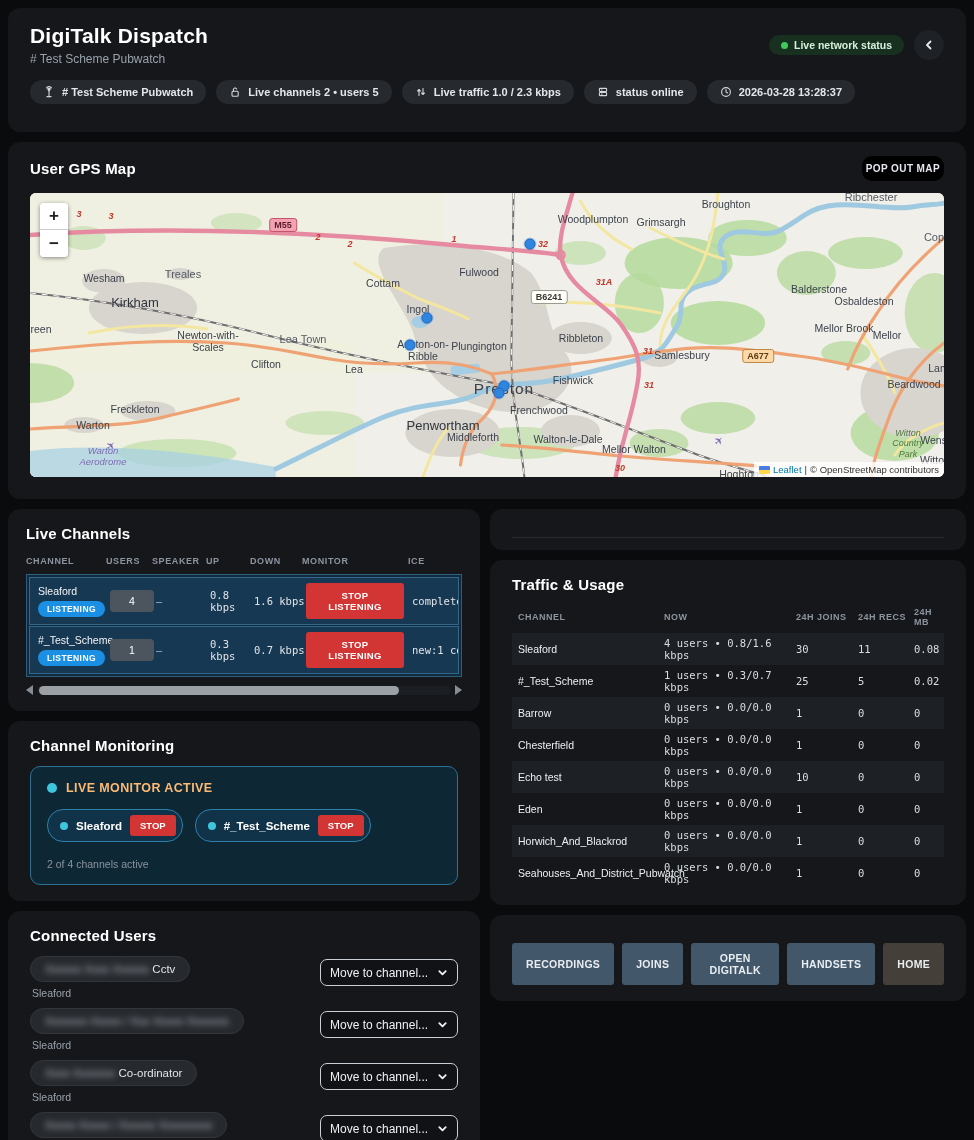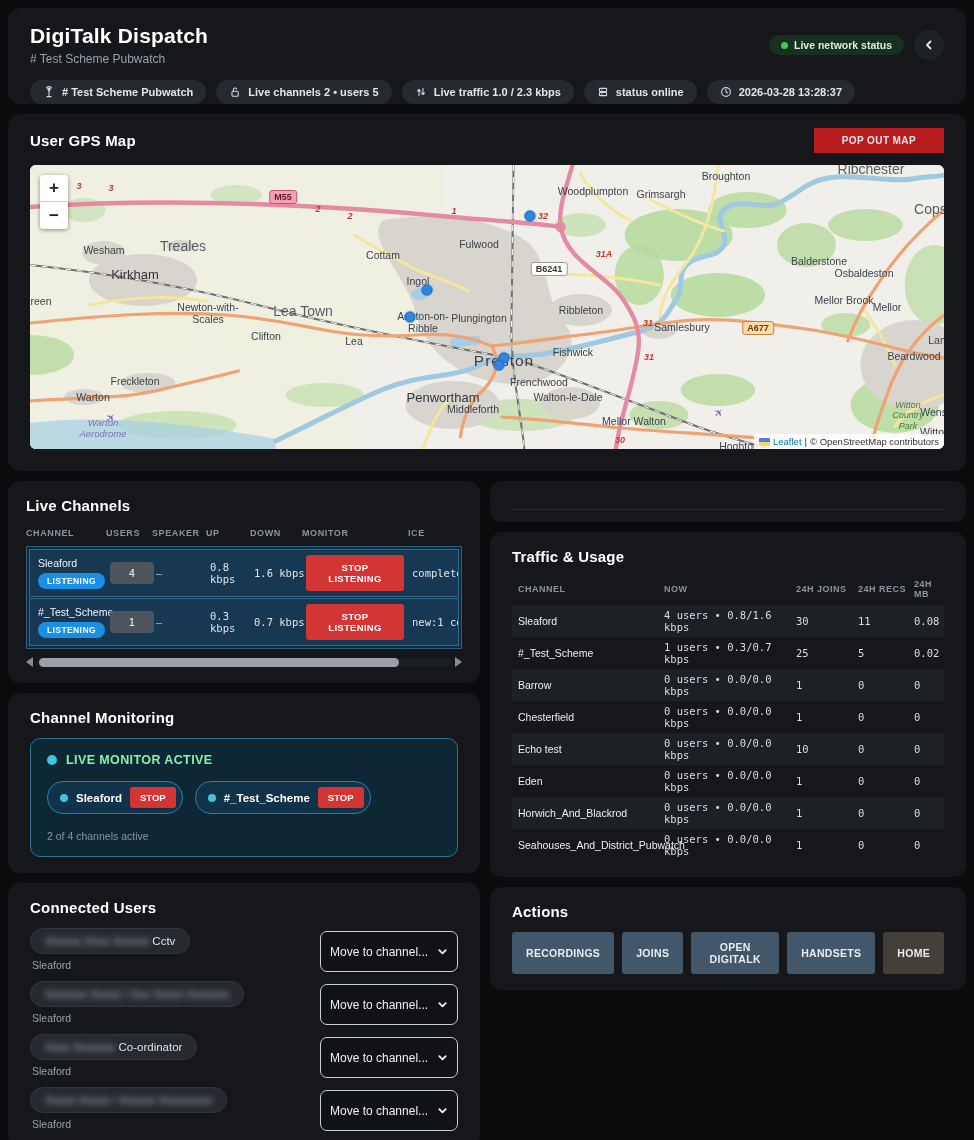--- a/index.html
+++ b/index.html
@@ -9,46 +9,46 @@
     font-family: "Liberation Sans", sans-serif;
     color: #e8eaec;
     overflow: hidden;
   }
   .page { width: 974px; height: 1140px; padding: 8px; display: flex; flex-direction: column; gap: 10px; }
   .card { background: #15171b; border-radius: 12px; padding: 16px 22px; }
   .card-title { font-size: 15px; font-weight: bold; color: #fff; letter-spacing: .2px; }
   .mono { font-family: "DejaVu Sans Mono", monospace; }
 
   
-  .header-card { padding: 16px 22px 0; }
+  .header-card { padding: 16px 22px 28px; }
   .header-top { display: flex; justify-content: space-between; align-items: flex-start; }
   h1 { font-size: 21px; font-weight: bold; color: #fff; letter-spacing: .2px; }
   .subtitle { font-size: 12px; color: #99a2ac; margin-top: 4px; }
   .header-right { display: flex; align-items: center; gap: 10px; margin-top: 6px; }
   .net-badge { display: inline-flex; align-items: center; gap: 6px; background: #18301f; border-radius: 11px;
     padding: 4px 12px; font-size: 10.5px; font-weight: bold; color: #d4efda; }
   .dot { width: 7px; height: 7px; border-radius: 50%; display: inline-block; }
   .dot.green { background: #3fca5a; }
   .collapse-btn { width: 30px; height: 30px; border-radius: 50%; background: #1e2126; border: none; cursor: pointer;
     display: inline-flex; align-items: center; justify-content: center; }
   .pill-row { display: flex; gap: 10px; margin-top: 14px; flex-wrap: wrap; }
   .pill { display: inline-flex; align-items: center; gap: 7px; background: #26292e; border-radius: 13px;
     padding: 6px 13px; font-size: 11px; font-weight: bold; color: #e3e7eb; }
   .icon-svg { flex: 0 0 auto; }
 
   
   .map-card { padding: 14px 22px 22px; }
   .map-head { display: flex; justify-content: space-between; align-items: center; margin-bottom: 12px; }
-  .popout-btn { background: #b91c1c; color: #e2e8ed; border: none; border-radius: 0; padding: 7px 28px;
+  .popout-btn { background: #000000; color: #e2e8ed; border: none; border-radius: 10px; padding: 7px 4px;
     font-size: 10px; font-weight: bold; letter-spacing: .4px; cursor: pointer; }
   .map { position: relative; height: 284px; border-radius: 6px; overflow: hidden; background: #f1efe9; }
   .map svg.base { position: absolute; inset: 0; width: 100%; height: 100%; }
   .map-label { position: absolute; transform: translate(-50%,-50%); font-size: 10.5px; color: #3c434c;
     white-space: nowrap; pointer-events: none; }
-  .map-label.hamlet { font-size: 14px; color: #565c63; }
+  .map-label.hamlet { font-size: 11px; color: #565c63; }
   .map-label.lg { font-size: 13px; color: #2f353d; }
   .map-label.xl { font-size: 15.5px; color: #3a414b; letter-spacing: 1px; }
   .map-label.two { white-space: pre-line; text-align: center; line-height: 1.15; }
   .map-label.aero { white-space: pre-line; text-align: center; color: #7d6bb5; font-style: italic; font-size: 9.5px; line-height:1.2; }
   .map-label.park { white-space: pre-line; text-align: center; color: #4e7a3c; font-style: italic; font-size: 9px; line-height: 1.15; }
   .roadnum { position: absolute; transform: translate(-50%,-50%); font-size: 9px; font-style: italic; font-weight: bold;
     color: #c0392b; pointer-events: none; }
   .shield { position: absolute; transform: translate(-50%,-50%); font-size: 9px; font-weight: bold;
     padding: 1px 4px; border-radius: 3px; pointer-events: none; }
   .shield.m { background: #f2a2b1; border: 1px solid #c2546f; color: #5e1c2c; }
@@ -92,39 +92,39 @@
   .lc-ice { font-size: 10.5px; color: #e6eaee; white-space: nowrap; overflow: hidden; }
   .hscroll { display: flex; align-items: center; gap: 4px; margin-top: 6px; height: 14px; }
   .hs-arrow { width: 0; height: 0; border-style: solid; }
   .hs-left { border-width: 5px 7px 5px 0; border-color: transparent #868c93 transparent transparent; }
   .hs-right { border-width: 5px 0 5px 7px; border-color: transparent transparent transparent #868c93; }
   .hs-track { flex: 1; height: 9px; background: #1b1e22; border-radius: 5px; position: relative; }
   .hs-thumb { position: absolute; left: 2px; top: 0; height: 9px; width: 87%; background: #9aa0a6; border-radius: 5px; }
 
   
   .monitor-box { margin-top: 12px; background: #0d2735; border: 1px solid #2c7195; border-radius: 10px; padding: 14px 16px; }
-  .monitor-status { display: flex; align-items: center; gap: 9px; font-size: 12.5px; font-weight: bold; color: #86efac; letter-spacing: .4px; }
+  .monitor-status { display: flex; align-items: center; gap: 9px; font-size: 12.5px; font-weight: bold; color: #fdba74; letter-spacing: .4px; }
   .dot.cyan { width: 10px; height: 10px; background: #3fc6dc; }
   .monitor-pills { display: flex; gap: 12px; margin: 14px 0 16px; }
   .monitor-pill { display: inline-flex; align-items: center; gap: 8px; background: #113349; border: 1px solid #2d7fa8;
     border-radius: 16px; padding: 5px 6px 5px 12px; }
   .monitor-pill .dot.cyan { width: 8px; height: 8px; }
   .monitor-pill .ch-name { font-size: 11.5px; font-weight: bold; color: #fff; }
   .stop-sm { background: #d33434; color: #fff; border: none; border-radius: 3px; font-size: 9.5px; font-weight: bold;
     padding: 5px 10px; cursor: pointer; }
   .monitor-summary { font-size: 10.5px; color: #8b939d; }
 
   
   .users-list { margin-top: 12px; display: flex; flex-direction: column; gap: 9px; }
   .user-row { display: flex; justify-content: space-between; align-items: flex-start; }
   .user-pill { display: inline-block; background: #26292e; border: 1px solid #32363c; border-radius: 14px;
     padding: 6px 14px; font-size: 11.5px; color: #dfe3e8; white-space: nowrap; }
   .redacted { filter: blur(3px); color: #b9bfc7; }
   .user-channel { font-size: 10.5px; color: #99a2ac; margin: 5px 0 0 2px; }
-  .select { width: 138px; height: 41px; border: 1px solid #c8cfd7; border-radius: 7px; background: #101215;
+  .select { width: 138px; height: 27px; border: 1px solid #c8cfd7; border-radius: 7px; background: #101215;
     display: flex; align-items: center; justify-content: space-between; padding: 0 9px; cursor: pointer; margin-top: 3px; }
   .select span { font-size: 12px; color: #eef1f4; }
 
   
   .stats-card { padding: 16px 22px 12px; }
   .stats-head { display: flex; justify-content: space-between; align-items: center; }
   .stats-divider { border: none; border-top: 1px solid #262a30; margin-top: 12px; }
   .chev-btn { background: none; border: none; cursor: pointer; display: flex; align-items: center; }
 
   
@@ -322,21 +322,21 @@
           <span class="map-label" style="left: 236px; top: 171px;">Clifton</span>
           <span class="map-label" style="left: 324px; top: 176px;">Lea</span>
           <span class="map-label two" style="left: 393px; top: 157px;">Ashton-on-
 Ribble</span>
           <span class="map-label" style="left: 449px; top: 153px;">Plungington</span>
           <span class="map-label" style="left: 551px; top: 145px;">Ribbleton</span>
           <span class="map-label" style="left: 652px; top: 162px;">Samlesbury</span>
           <span class="map-label" style="left: 543px; top: 187px;">Fishwick</span>
           <span class="map-label xl" style="left: 474px; top: 196px;">Preston</span>
           <span class="map-label" style="left: 509px; top: 217px;">Frenchwood</span>
-          <span class="map-label" style="left: 538px; top: 232px;">Walton-le-Dale</span>
+          <span class="map-label" style="left: 538px; top: 246px;">Walton-le-Dale</span>
           <span class="map-label" style="left: 604px; top: 256px;">Mellor Walton</span>
           <span class="map-label" style="left: 709px; top: 281px;">Hoghton</span>
           <span class="map-label" style="left: 105px; top: 216px;">Freckleton</span>
           <span class="map-label" style="left: 63px; top: 232px;">Warton</span>
           <span class="map-label aero" style="left: 73px; top: 263px;">Warton
 Aerodrome</span>
           <span class="map-label lg" style="left: 413px; top: 232px;">Penwortham</span>
           <span class="map-label" style="left: 443px; top: 244px;">Middleforth</span>
           <span class="map-label" style="left: 789px; top: 96px;">Balderstone</span>
           <span class="map-label" style="left: 834px; top: 108px;">Osbaldeston</span>
@@ -600,21 +600,20 @@
               <span class="tr-channel">Seahouses_And_District_Pubwatch</span>
               <span class="tr-val mono">0 users • 0.0/0.0 kbps</span>
               <span class="tr-val mono">1</span>
               <span class="tr-val mono">0</span>
               <span class="tr-val mono">0</span>
             </div>
           </div>
       </section>
 
       <section class="card">
-        <div class="card-title">Actions</div>
         <div class="actions-row">
 
         <button class="action-btn">RECORDINGS</button>
             <button class="action-btn">JOINS</button>
             <button class="action-btn">OPEN DIGITALK</button>
             <button class="action-btn">HANDSETS</button>
             <button class="action-btn home">HOME</button>
           </div>
       </section>
 

